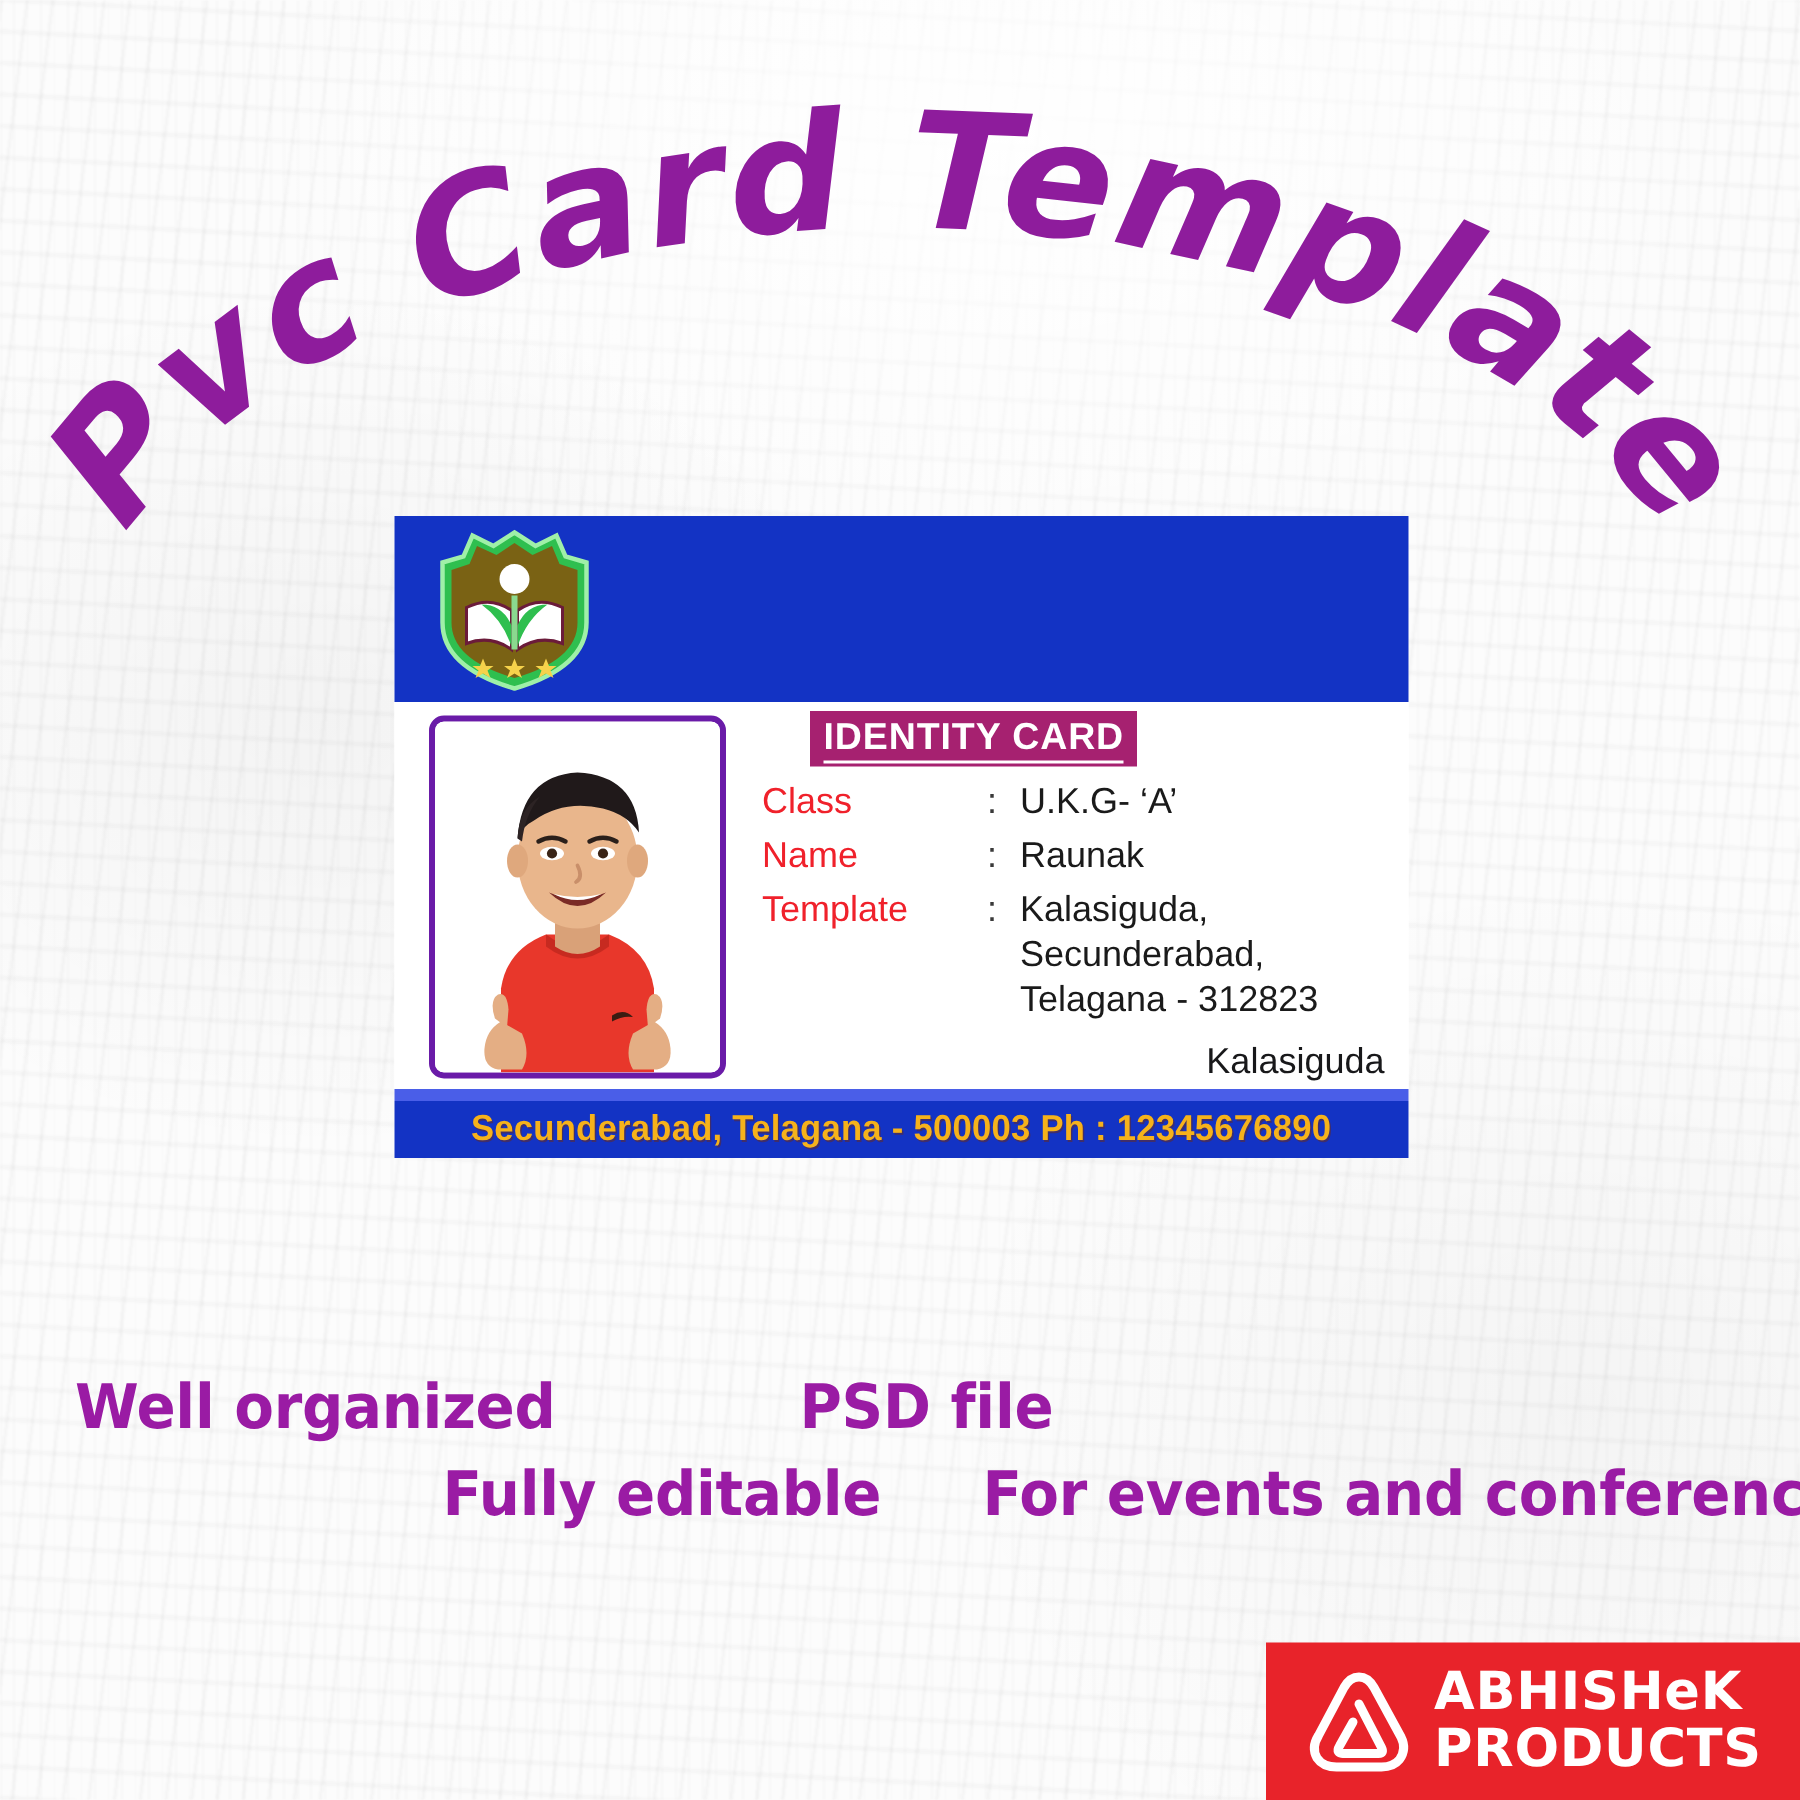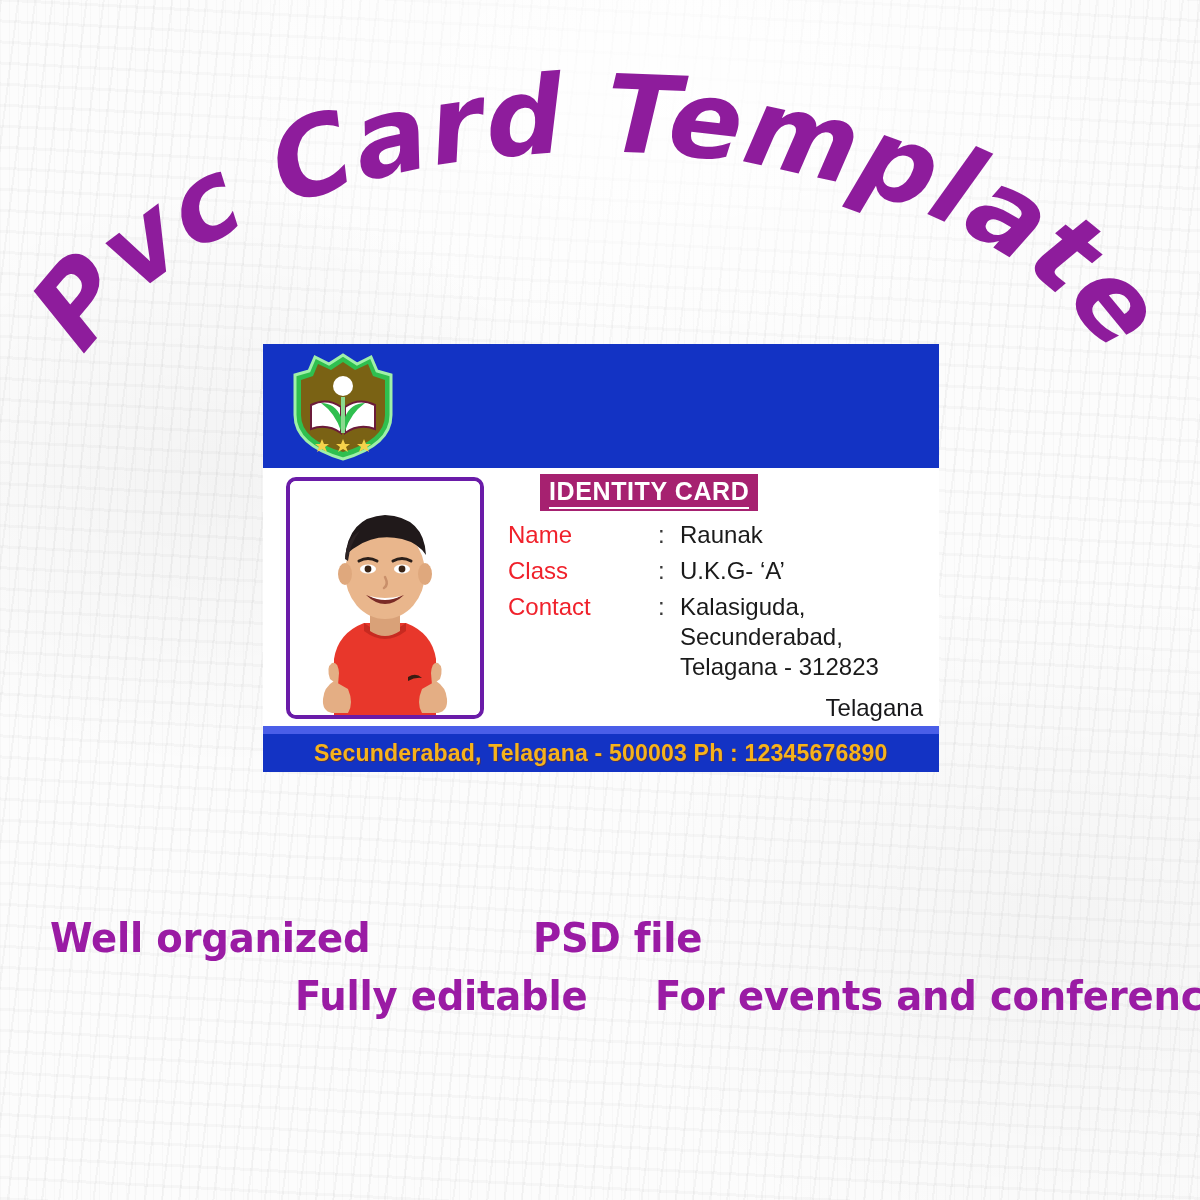--- a/index.html
+++ b/index.html
@@ -275,54 +275,67 @@
       </div>
 
       <div class="details">
         <div class="identity-title">
           <span>IDENTITY CARD</span>
         </div>
 
         <table class="field-table">
           <tbody>
               <tr>
+            <td class="f-label">Class</td>
+            <td class="f-colon">:</td>
+            <td class="f-value">U.K.G- ‘A’</td>
+          </tr>
+          <tr>
             <td class="f-label">Name</td>
             <td class="f-colon">:</td>
             <td class="f-value">Raunak</td>
           </tr>
           <tr>
-            <td class="f-label">Class</td>
-            <td class="f-colon">:</td>
-            <td class="f-value">U.K.G- ‘A’</td>
-          </tr>
-          <tr>
-            <td class="f-label">Contact</td>
+            <td class="f-label">Template</td>
             <td class="f-colon">:</td>
             <td class="f-value">
               <span class="addr-line">Kalasiguda,</span>
               <span class="addr-line">Secunderabad,</span>
               <span class="addr-line">Telagana - 312823</span>
             </td>
           </tr>
         </tbody>
           </table>
       </div>
 
-      <div class="principal">Telagana</div>
+      <div class="principal">Kalasiguda</div>
     </div>
 
     <div class="card-footer">
       <div class="footer-strip"></div>
       <div class="footer-main">
         <div class="footer-text">Secunderabad, Telagana - 500003 Ph : 12345676890</div>
       </div>
     </div>
   </div>
 
   <div class="features">
     <div class="feat feat-1">Well organized</div>
     <div class="feat feat-2">PSD file</div>
     <div class="feat feat-3">Fully editable</div>
     <div class="feat feat-4">For events and conferences</div>
   </div>
 
+  <div class="brand">
+    <div class="brand-mark">
+      <svg viewBox="0 0 80 80" xmlns="http://www.w3.org/2000/svg">
+        <path d="M40 10 Q46 10 50 17 L68 50 Q72 58 67 65 Q63 70 55 70 L25 70 Q16 70 12 64 Q8 57 13 49 L30 17 Q34 10 40 10 Z" fill="none" stroke="#ffffff" stroke-width="6" stroke-linejoin="round"></path>
+        <path d="M40 28 L55 57 Q57 61 53 61 L30 61" fill="none" stroke="#ffffff" stroke-width="6" stroke-linecap="round" stroke-linejoin="round"></path>
+        <path d="M30 61 Q24 61 27 56 L36 40" fill="none" stroke="#ffffff" stroke-width="6" stroke-linecap="round" stroke-linejoin="round"></path>
+      </svg>
+    </div>
+    <div class="brand-words">
+      <div class="brand-top">ABHISHeK</div>
+      <div class="brand-bot">PRODUCTS</div>
+    </div>
+  </div>
 
 </div>
 
 </body></html>

